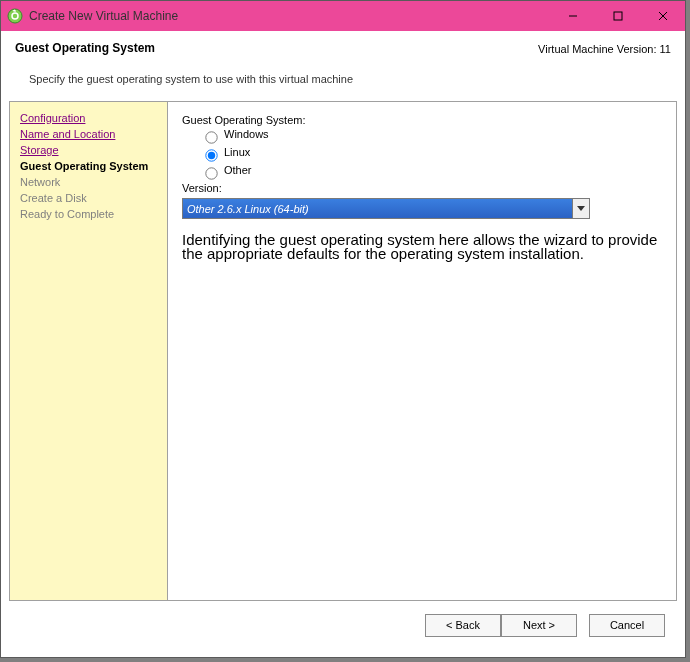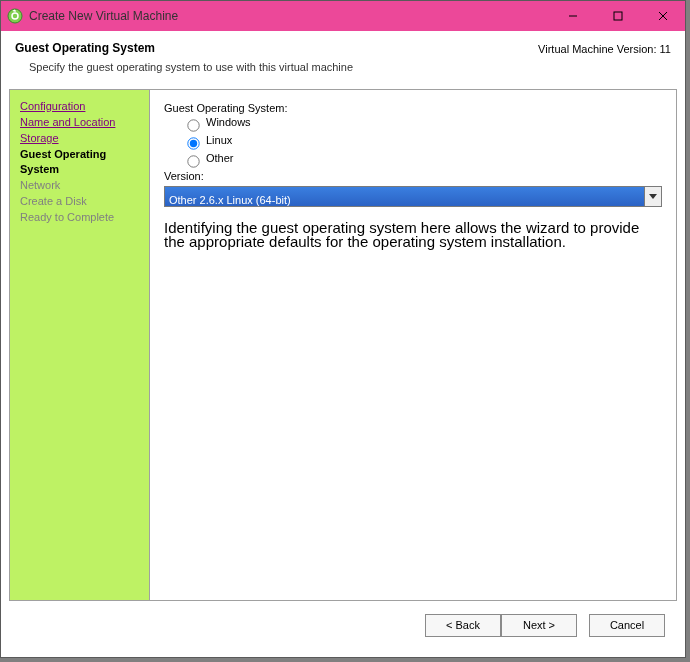--- a/index.html
+++ b/index.html
@@ -45,70 +45,71 @@
   }
   .header-block {
     padding: 10px 14px 8px 14px;
     display: flex;
     align-items: flex-start;
     justify-content: space-between;
     background: #fff;
   }
   .header-left { }
   .header-title { font-weight: bold; font-size: 12px; color: #000; }
-  .header-sub { font-size: 11px; color: #333; margin-top: 6px; padding-left: 14px; }
+  .header-sub { font-size: 11px; color: #333; margin-top: 18px; padding-left: 14px; }
   .header-version { font-size: 11px; color: #000; white-space: nowrap; padding-top: 2px; }
   .body-wrap {
     flex: 1;
     padding: 8px;
     display: flex;
     flex-direction: column;
   }
   .content-panel {
     flex: 1;
     border: 1px solid #a0a0a0;
     display: flex;
     background: #fff;
     overflow: hidden;
   }
   .sidebar {
     width: 158px;
     border-right: 1px solid #a0a0a0;
     padding: 8px 10px;
-    background: #bef264;
+    background: #fef9c3;
   }
   .sidebar .step { margin: 1px 0; line-height: 15px; }
   .sidebar .visited { color: #800080; text-decoration: underline; cursor: pointer; }
   .sidebar .current { color: #000; font-weight: bold; }
   .sidebar .disabled { color: #808080; }
   .main {
     flex: 1;
     padding: 12px 14px;
     color: #000;
   }
   .section-label { font-size: 11px; margin-bottom: 0; }
   .radio-row {
     display: flex; align-items: flex-start;
     margin: 2px 0 2px 18px;
     font-size: 11px;
   }
   .radio-row input[type=radio] { margin-right: 6px; transform: scale(0.95); }
   .ver-label { margin-bottom: 4px; }
   .select-wrap {
-    width: 498px;
+    width: 408px;
     height: 21px;
     border: 1px solid #7a7a7a;
     background: #2f6fcf;
     background: linear-gradient(#3a7fe0, #2b62c4);
     display: flex;
-    align-items: flex-end;
+    align-items: center;
     color: #fff;
     font-size: 11px;
     padding-left: 4px;
     position: relative;
+    font-style: italic;
   }
   .select-wrap .select-text { flex: 1; white-space: nowrap; overflow: hidden; }
   .select-wrap .select-arrow {
     width: 17px; height: 100%;
     background: #efefef;
     border-left: 1px solid #7a7a7a;
     display: flex; align-items: center; justify-content: center;
     color: #333;
   }
   .help-text {

